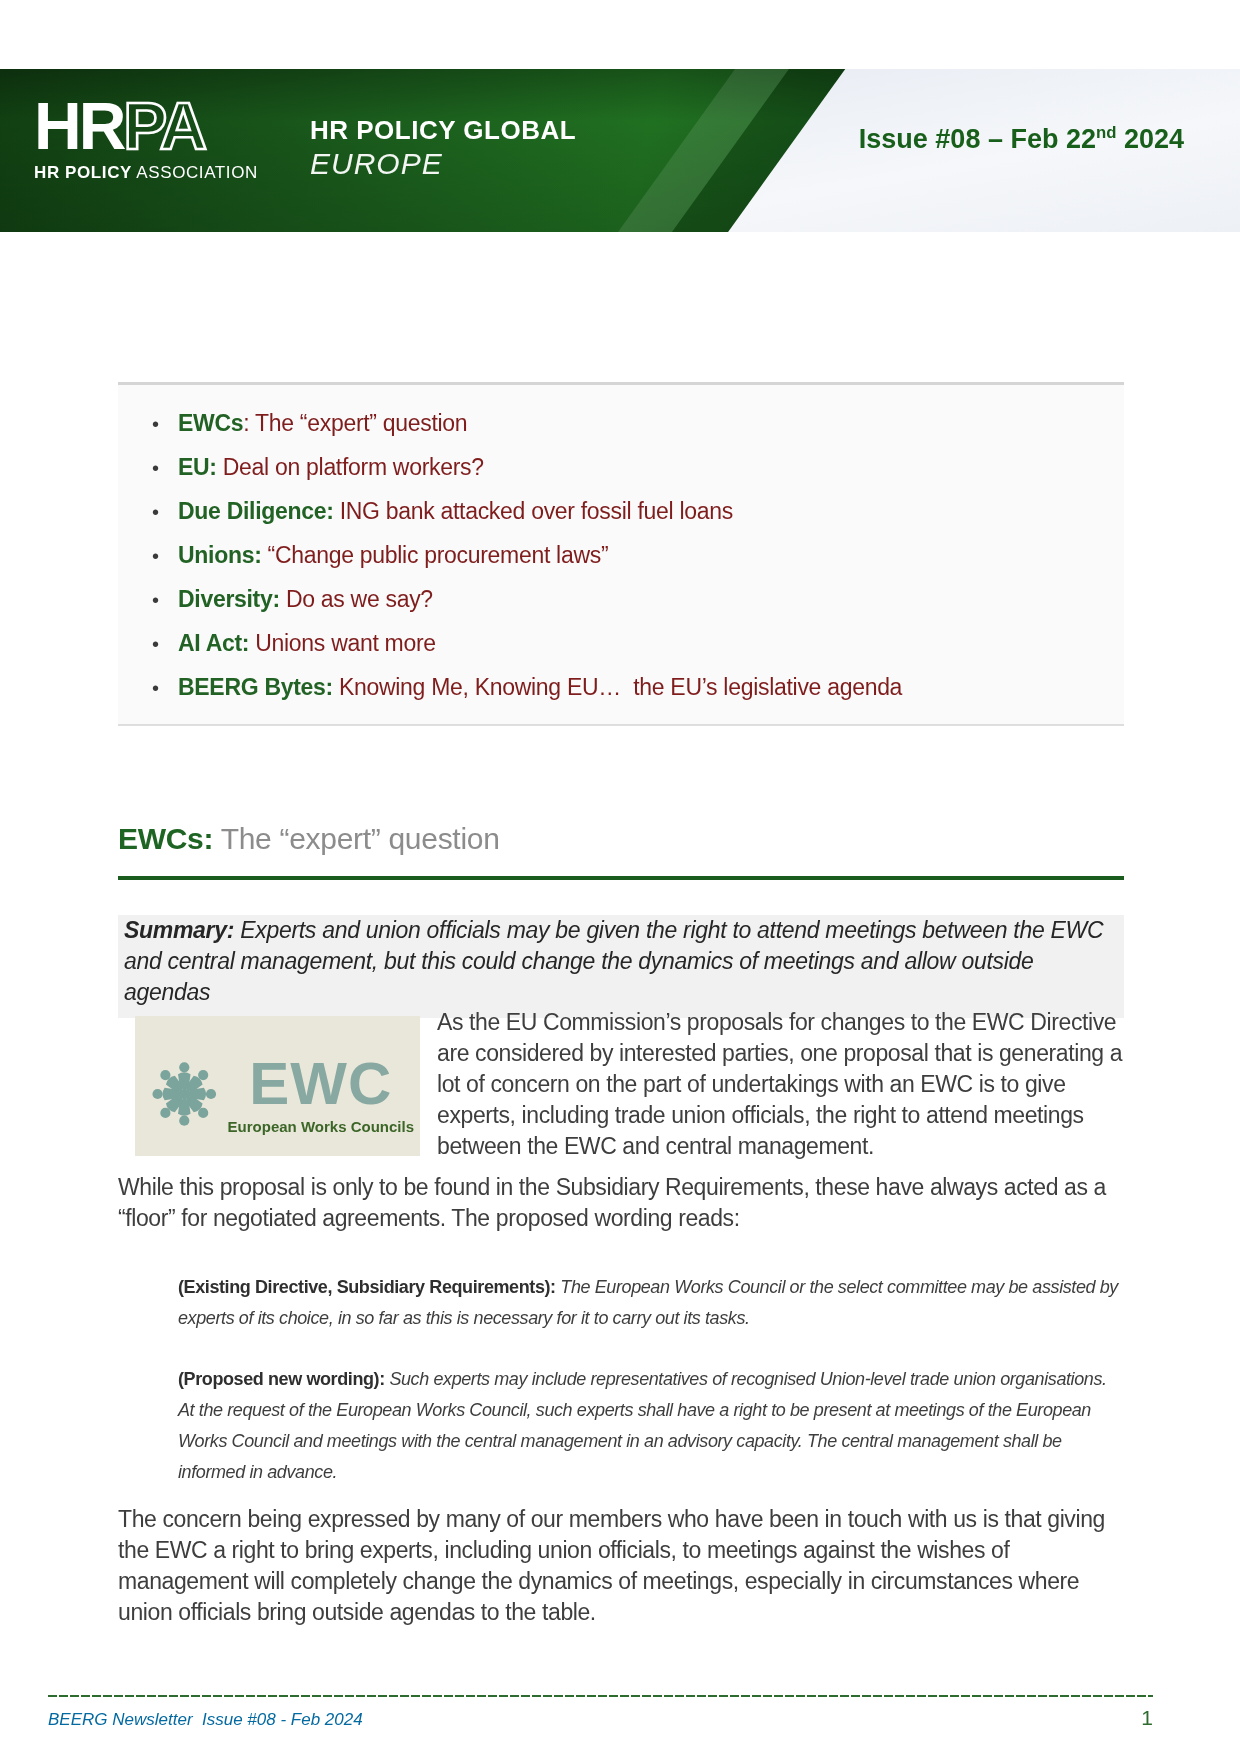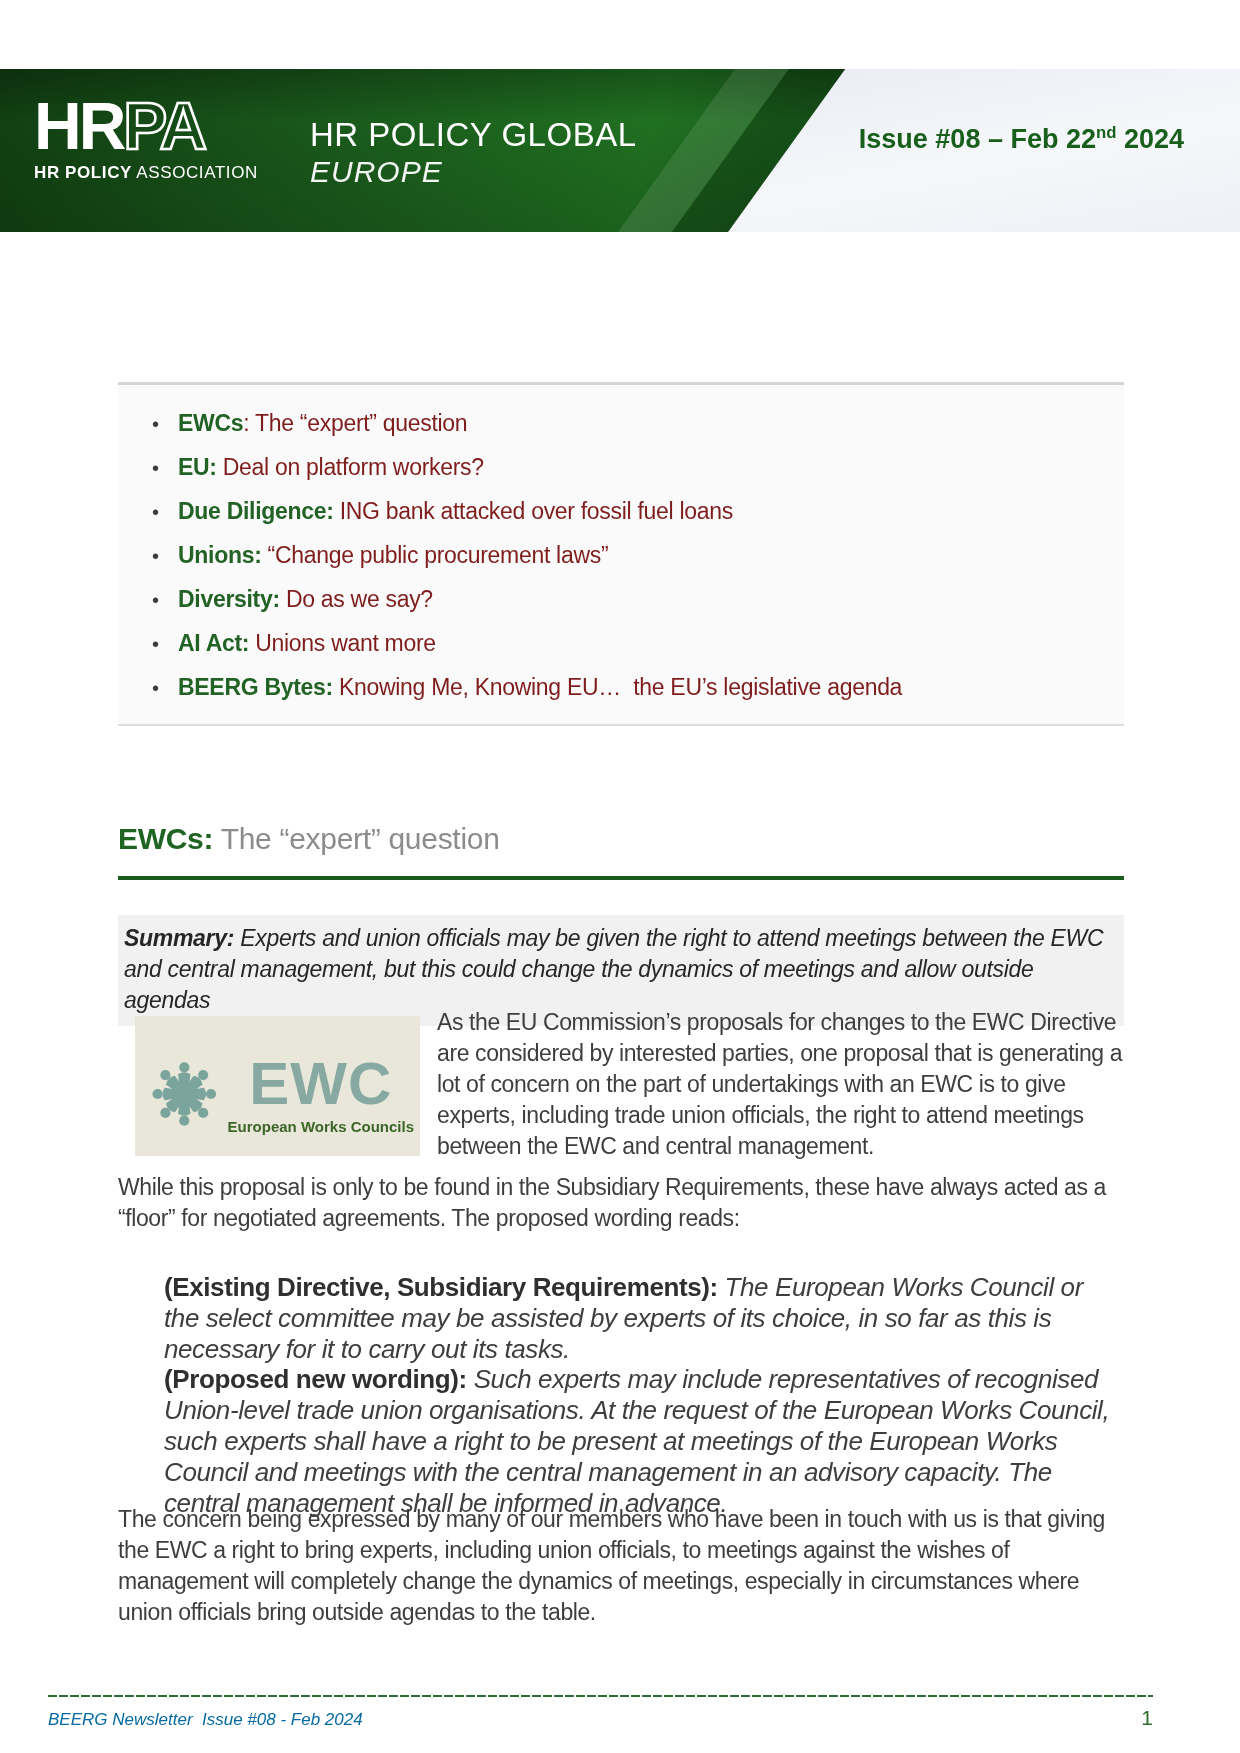--- a/index.html
+++ b/index.html
@@ -35,21 +35,21 @@
       linear-gradient(126deg, rgba(35,55,40,0.22) 0%, rgba(0,0,0,0) 14%),
       linear-gradient(170deg, #e8ecf3 0%, #f5f7fa 55%, #edf0f5 100%);
     clip-path:polygon(26.9% 0, 100% 0, 100% 100%, 5.2% 100%);
   }
   .logo-block { position:absolute; left:34px; top:24px; color:#fff; }
   .logo-acronym { font-size:66px; font-weight:bold; line-height:1.0; letter-spacing:-3px; white-space:nowrap; }
   .logo-outline { color:transparent; -webkit-text-stroke:2.6px #ffffff; }
   .logo-sub { font-size:17px; letter-spacing:0.6px; margin-top:4px; color:#ffffff; white-space:nowrap; }
   .logo-sub .bold { font-weight:bold; }
   .org-block { position:absolute; left:310px; top:47px; color:#ffffff; }
-  .org-line1 { font-size:33px; font-weight:normal; letter-spacing:0.5px; line-height:1.15; }
+  .org-line1 { font-size:26px; font-weight:bold; letter-spacing:0.5px; line-height:1.15; }
   .org-line2 { font-size:30px; font-weight:400; letter-spacing:1px; line-height:1.2; color:#f2f5f2;font-style:italic; }
   .nl-block { position:absolute; right:56px; top:48px; text-align:right; }
   .nl-title { font-size:57px; font-weight:bold; color:#262a33; line-height:1.0; letter-spacing:-1px;
               text-shadow:1px 1px 0 rgba(0,0,0,0.15); }
   .nl-issue { font-size:27px; font-weight:bold; color:#175f1a; margin-top:6px; white-space:pre-wrap; }
   .nl-issue sup { font-size:0.62em; }
 
   
   .toc-heading {
     position:absolute; left:118px; top:280px;
@@ -67,40 +67,40 @@
   .toc-text { color:#7f1d1d; white-space:pre-wrap; }
 
   
   .sec-heading { position:absolute; left:118px; top:808px; font-size:30px; letter-spacing:-0.3px; }
   .sec-label { font-weight:bold; color:#1e6422; }
   .sec-title { color:#8c8c8c; white-space:pre-wrap; }
   .sec-rule { position:absolute; left:118px; top:862px; width:1006px; height:4px; background:#1a5c1d; }
 
   .summary {
     position:absolute; left:118px; top:901px; width:1006px;
-    background:#f1f1f1; padding:8px 12px 10px 6px;
+    background:#f1f1f1; padding:0 12px 10px 6px;
     font-size:23px; font-style:italic; color:#262626; line-height:31px; letter-spacing:-0.3px;
   }
   .summary .s-label { font-weight:bold; }
   .summary .s-text { white-space:pre-wrap; }
 
   .ewc-img {
     position:absolute; left:135px; top:1002px; width:285px; height:140px;
     background:#e9e7da; display:flex; align-items:center; padding:16px 6px 0 10px;
   }
   .ewc-right { display:flex; flex-direction:column; align-items:center; margin-left:4px; }
   .ewc-word { font-size:60px; font-weight:bold; color:#87a9a1; letter-spacing:1px; line-height:1; }
   .ewc-caption { font-size:15px; font-weight:bold; color:#3c6627; margin-top:4px; white-space:nowrap; }
 
   .para { font-size:23px; line-height:31px; color:#3e3e3e; letter-spacing:-0.4px; }
   .p1 { position:absolute; left:437px; top:993px; width:690px; }
   .p2 { position:absolute; left:118px; top:1158px; width:1006px; }
   .p3 { position:absolute; left:118px; top:1490px; width:1006px; }
 
-  .quote { position:absolute; left:164px; width:948px; font-size:26px; line-height:31px; letter-spacing:-0.4px; color:#3e3e3e; }
+  .quote { position:absolute; left:178px; width:948px; font-size:18px; line-height:31px; letter-spacing:-0.4px; color:#3e3e3e; }
   .q1 { top:1258px; }
   .q2 { top:1350px; }
   .q-label { font-weight:bold; font-style:normal; color:#2f2f2f; white-space:pre-wrap; }
   .q-text { font-style:italic; }
 
   
   .footer-line {
     position:absolute; left:48px; top:1681px; width:1105px; height:2px;
     background:repeating-linear-gradient(90deg, #2e6b2e 0 9px, rgba(0,0,0,0) 9px 11px);
   }

